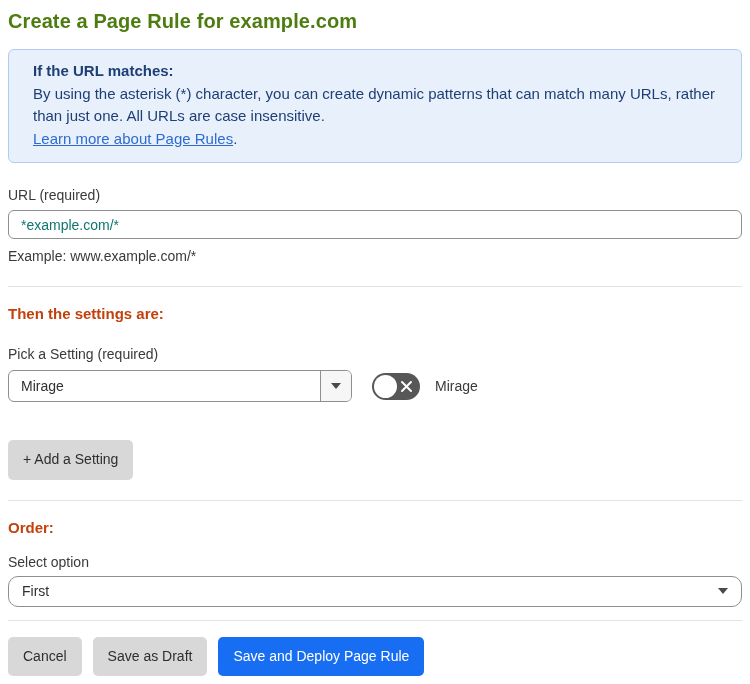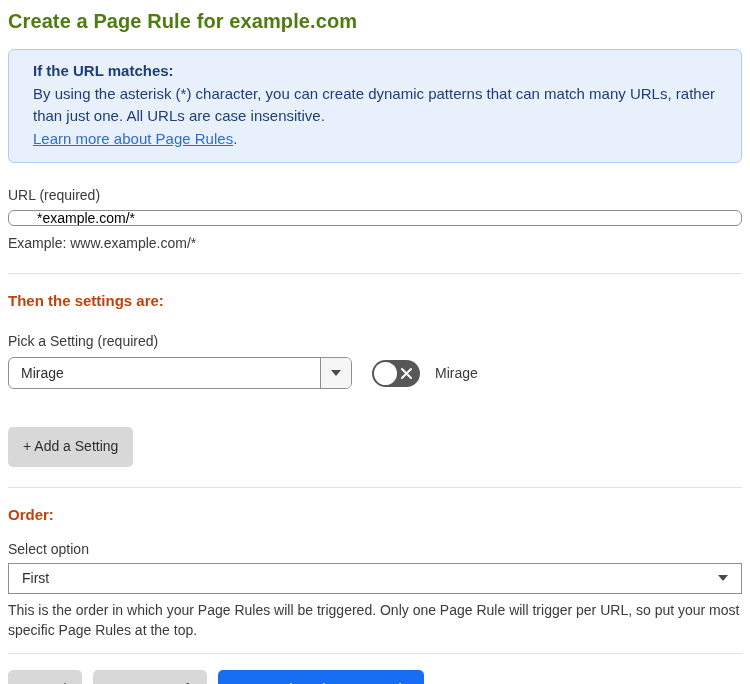--- a/index.html
+++ b/index.html
@@ -49,28 +49,28 @@
   .helper-text {
     font-size: 14px;
     color: #3a3a3a;
     margin-top: 7px;
     line-height: 1.45;
   }
   
   .text-input {
     display: block;
     width: 100%;
-    height: 16px;
+    height: 29px;
     margin-top: 7px;
     border: 1px solid #8f8f8f;
     border-radius: 6px;
-    padding: 0 28px;
+    padding: 0 12px;
     font-size: 14px;
     font-family: "Liberation Sans", sans-serif;
-    color: #000000;
+    color: #0f766e;
     background: #fff;
     outline: none;
   }
   .divider {
     border: none;
     border-top: 1px solid #e2e2e2;
     margin: 20px 0 18px 0;
   }
   .section-heading {
     font-size: 15px;
@@ -163,21 +163,21 @@
     background: #186ef2;
     color: #ffffff;
   }
   .add-setting-btn { margin-top: 38px; }
   
   .select-full {
     width: 100%;
     height: 31px;
     margin-top: 6px;
     border: 1px solid #8f8f8f;
-    border-radius: 0;
+    border-radius: 10px;
     background: #fff;
     display: flex;
     align-items: center;
     justify-content: space-between;
     padding: 0 13px;
     font-size: 14px;
     color: #303030;
     cursor: pointer;
   }
   .order-help { max-width: 732px; margin-top: 6px; }
@@ -235,21 +235,20 @@
 
   <h2 class="section-heading">Order:</h2>
 
   <div class="field-label" style="margin-top:18px;">Select option</div>
 
   <div class="select-full">
     <span>First</span>
     <div class="caret-down"></div>
   </div>
 
-  <div class="helper-text order-help">This is the order in which your Page Rules will be triggered. Only one Page Rule will trigger per URL, so put your most specific Page Rules at the top.</div>
 
   <hr class="divider divider-tight">
 
   <div class="footer-actions">
     <button class="btn btn-gray">Cancel</button>
     <button class="btn btn-gray">Save as Draft</button>
     <button class="btn btn-blue">Save and Deploy Page Rule</button>
   </div>
 
 </div>

